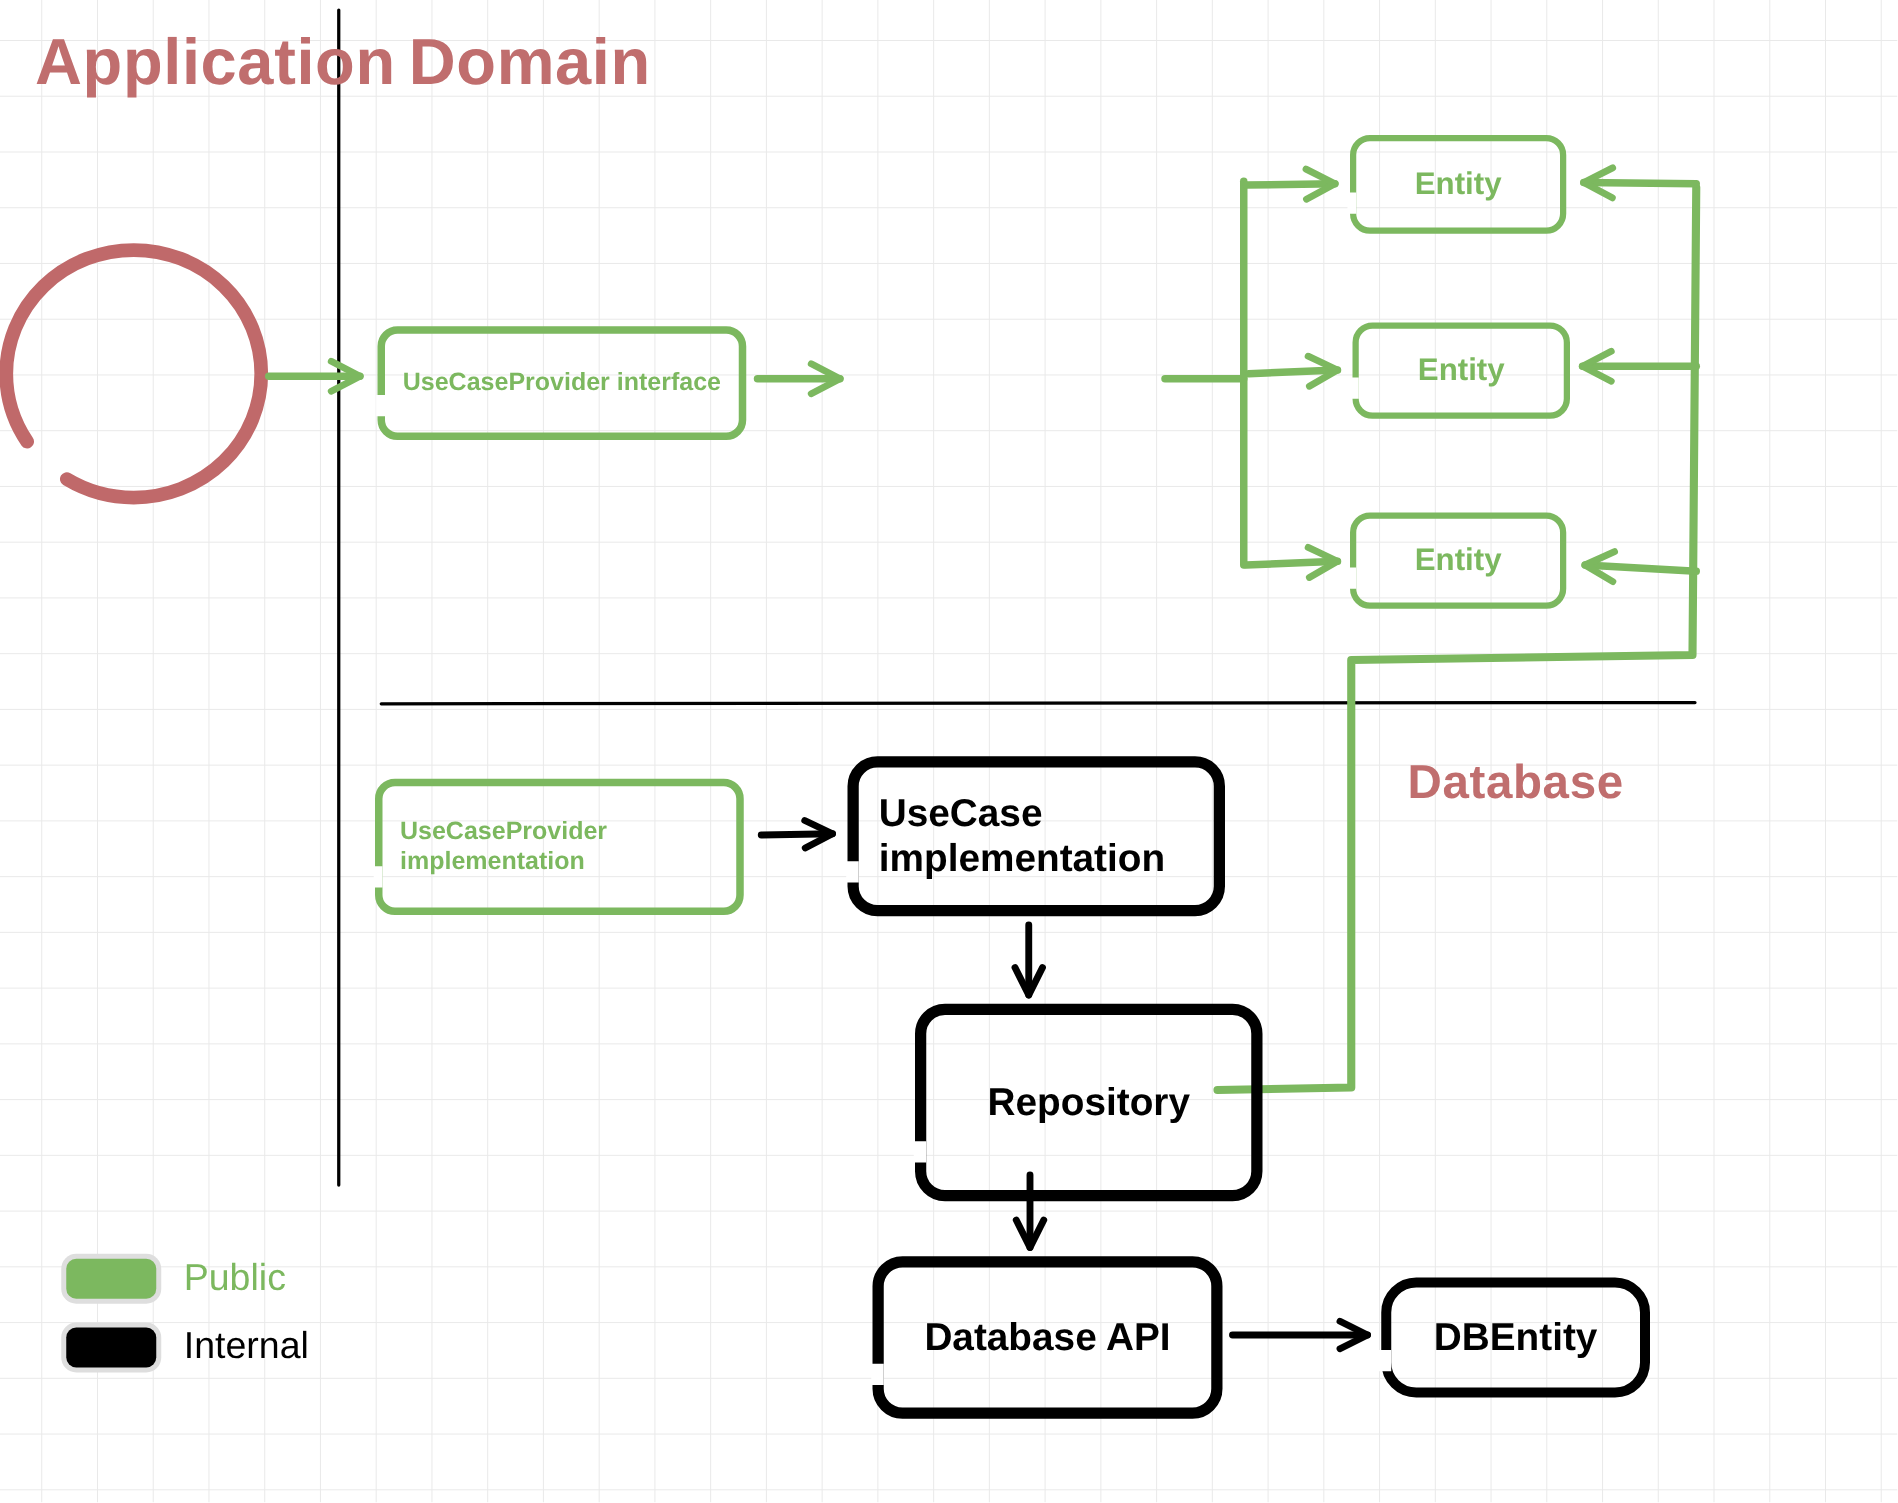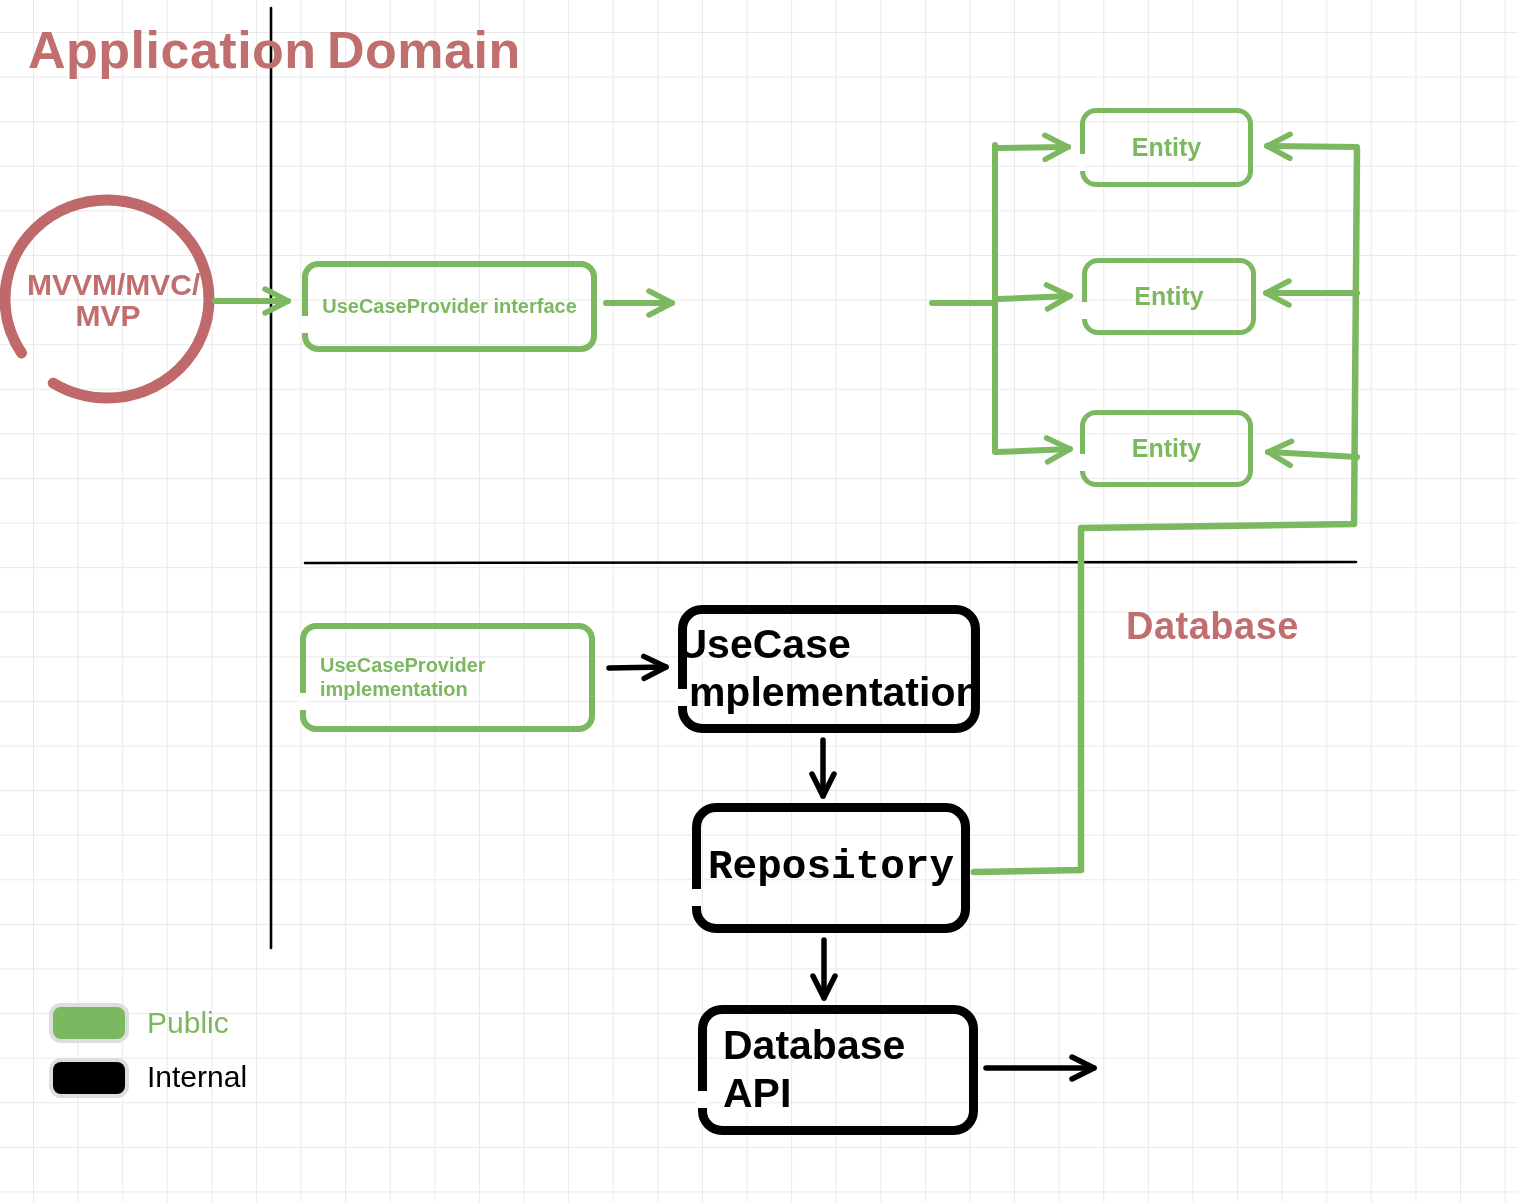--- a/index.html
+++ b/index.html
@@ -37,21 +37,21 @@
     border:6px solid #7CB85F;
     border-radius:16px;
     color:#7CB85F;
     font-size:20px;
     padding:4px 14px;
   }
   .node.black{
     border:9px solid #000000;
     border-radius:24px;
     color:#000000;
-    font-size:41px;
+    font-size:31px;
     padding:4px 16px;
   }
   
   .node::after{
     content:"";
     position:absolute;
     left:-10px;
     bottom:16%;
     width:10px;height:17px;
     background:#fff;
@@ -117,33 +117,30 @@
     <path d="M609,668 L666,667" fill="none" stroke="#000" stroke-width="5.5" stroke-linecap="round" marker-end="url(#ab)"></path>
     <path d="M823,740 L823,796" fill="none" stroke="#000" stroke-width="5.5" stroke-linecap="round" marker-end="url(#ab)"></path>
     <path d="M824,940 L824,998" fill="none" stroke="#000" stroke-width="5.5" stroke-linecap="round" marker-end="url(#ab)"></path>
     <path d="M986,1068 L1094,1068" fill="none" stroke="#000" stroke-width="5.5" stroke-linecap="round" marker-end="url(#ab)"></path>
   </svg>
 
   <div class="layer-title" style="left:28px;top:20px;">Application</div>
   <div class="layer-title" style="left:327px;top:20px;">Domain</div>
   <div class="layer-title" style="left:1126px;top:605px;font-size:38px;">Database</div>
 
-  <div class="mvvm-label">
-    <span>MVVM/MVC/</span>
-    <span>MVP</span>
-  </div>
 
   <div class="node green" style="left:302px;top:261px;width:295px;height:91px;">UseCaseProvider interface</div>
   <div class="node green" style="left:1080px;top:108px;width:173px;height:79px;border-width:5px;font-size:25px;">Entity</div>
   <div class="node green" style="left:1082px;top:258px;width:174px;height:77px;border-width:5px;font-size:25px;">Entity</div>
   <div class="node green" style="left:1080px;top:410px;width:173px;height:77px;border-width:5px;font-size:25px;">Entity</div>
   <div class="node green" style="left:300px;top:623px;width:295px;height:109px;">UseCaseProvider implementation</div>
 
   <div class="node black" style="left:678px;top:605px;width:302px;height:128px;">UseCase implementation</div>
-  <div class="node black" style="left:692px;top:803px;width:278px;height:130px;font-family:Liberation Mono, monospace;">Repository</div>
+  <div class="node black" style="left:732px;top:803px;width:278px;height:158px;">Repository</div>
   <div class="node black" style="left:698px;top:1005px;width:280px;height:130px;">Database API</div>
+  <div class="node black" style="left:1105px;top:1022px;width:215px;height:96px;border-width:8px;border-radius:28px;">DBEntity</div>
 
   <div class="legend-swatch" style="left:53px;top:1007px;background:#7CB85F;"></div>
   <div class="legend-label" style="left:147px;top:1006px;color:#7CB85F;">Public</div>
   <div class="legend-swatch" style="left:53px;top:1062px;background:#000000;"></div>
   <div class="legend-label" style="left:147px;top:1060px;color:#000000;">Internal</div>
 
 </div>
 
 </body></html>

